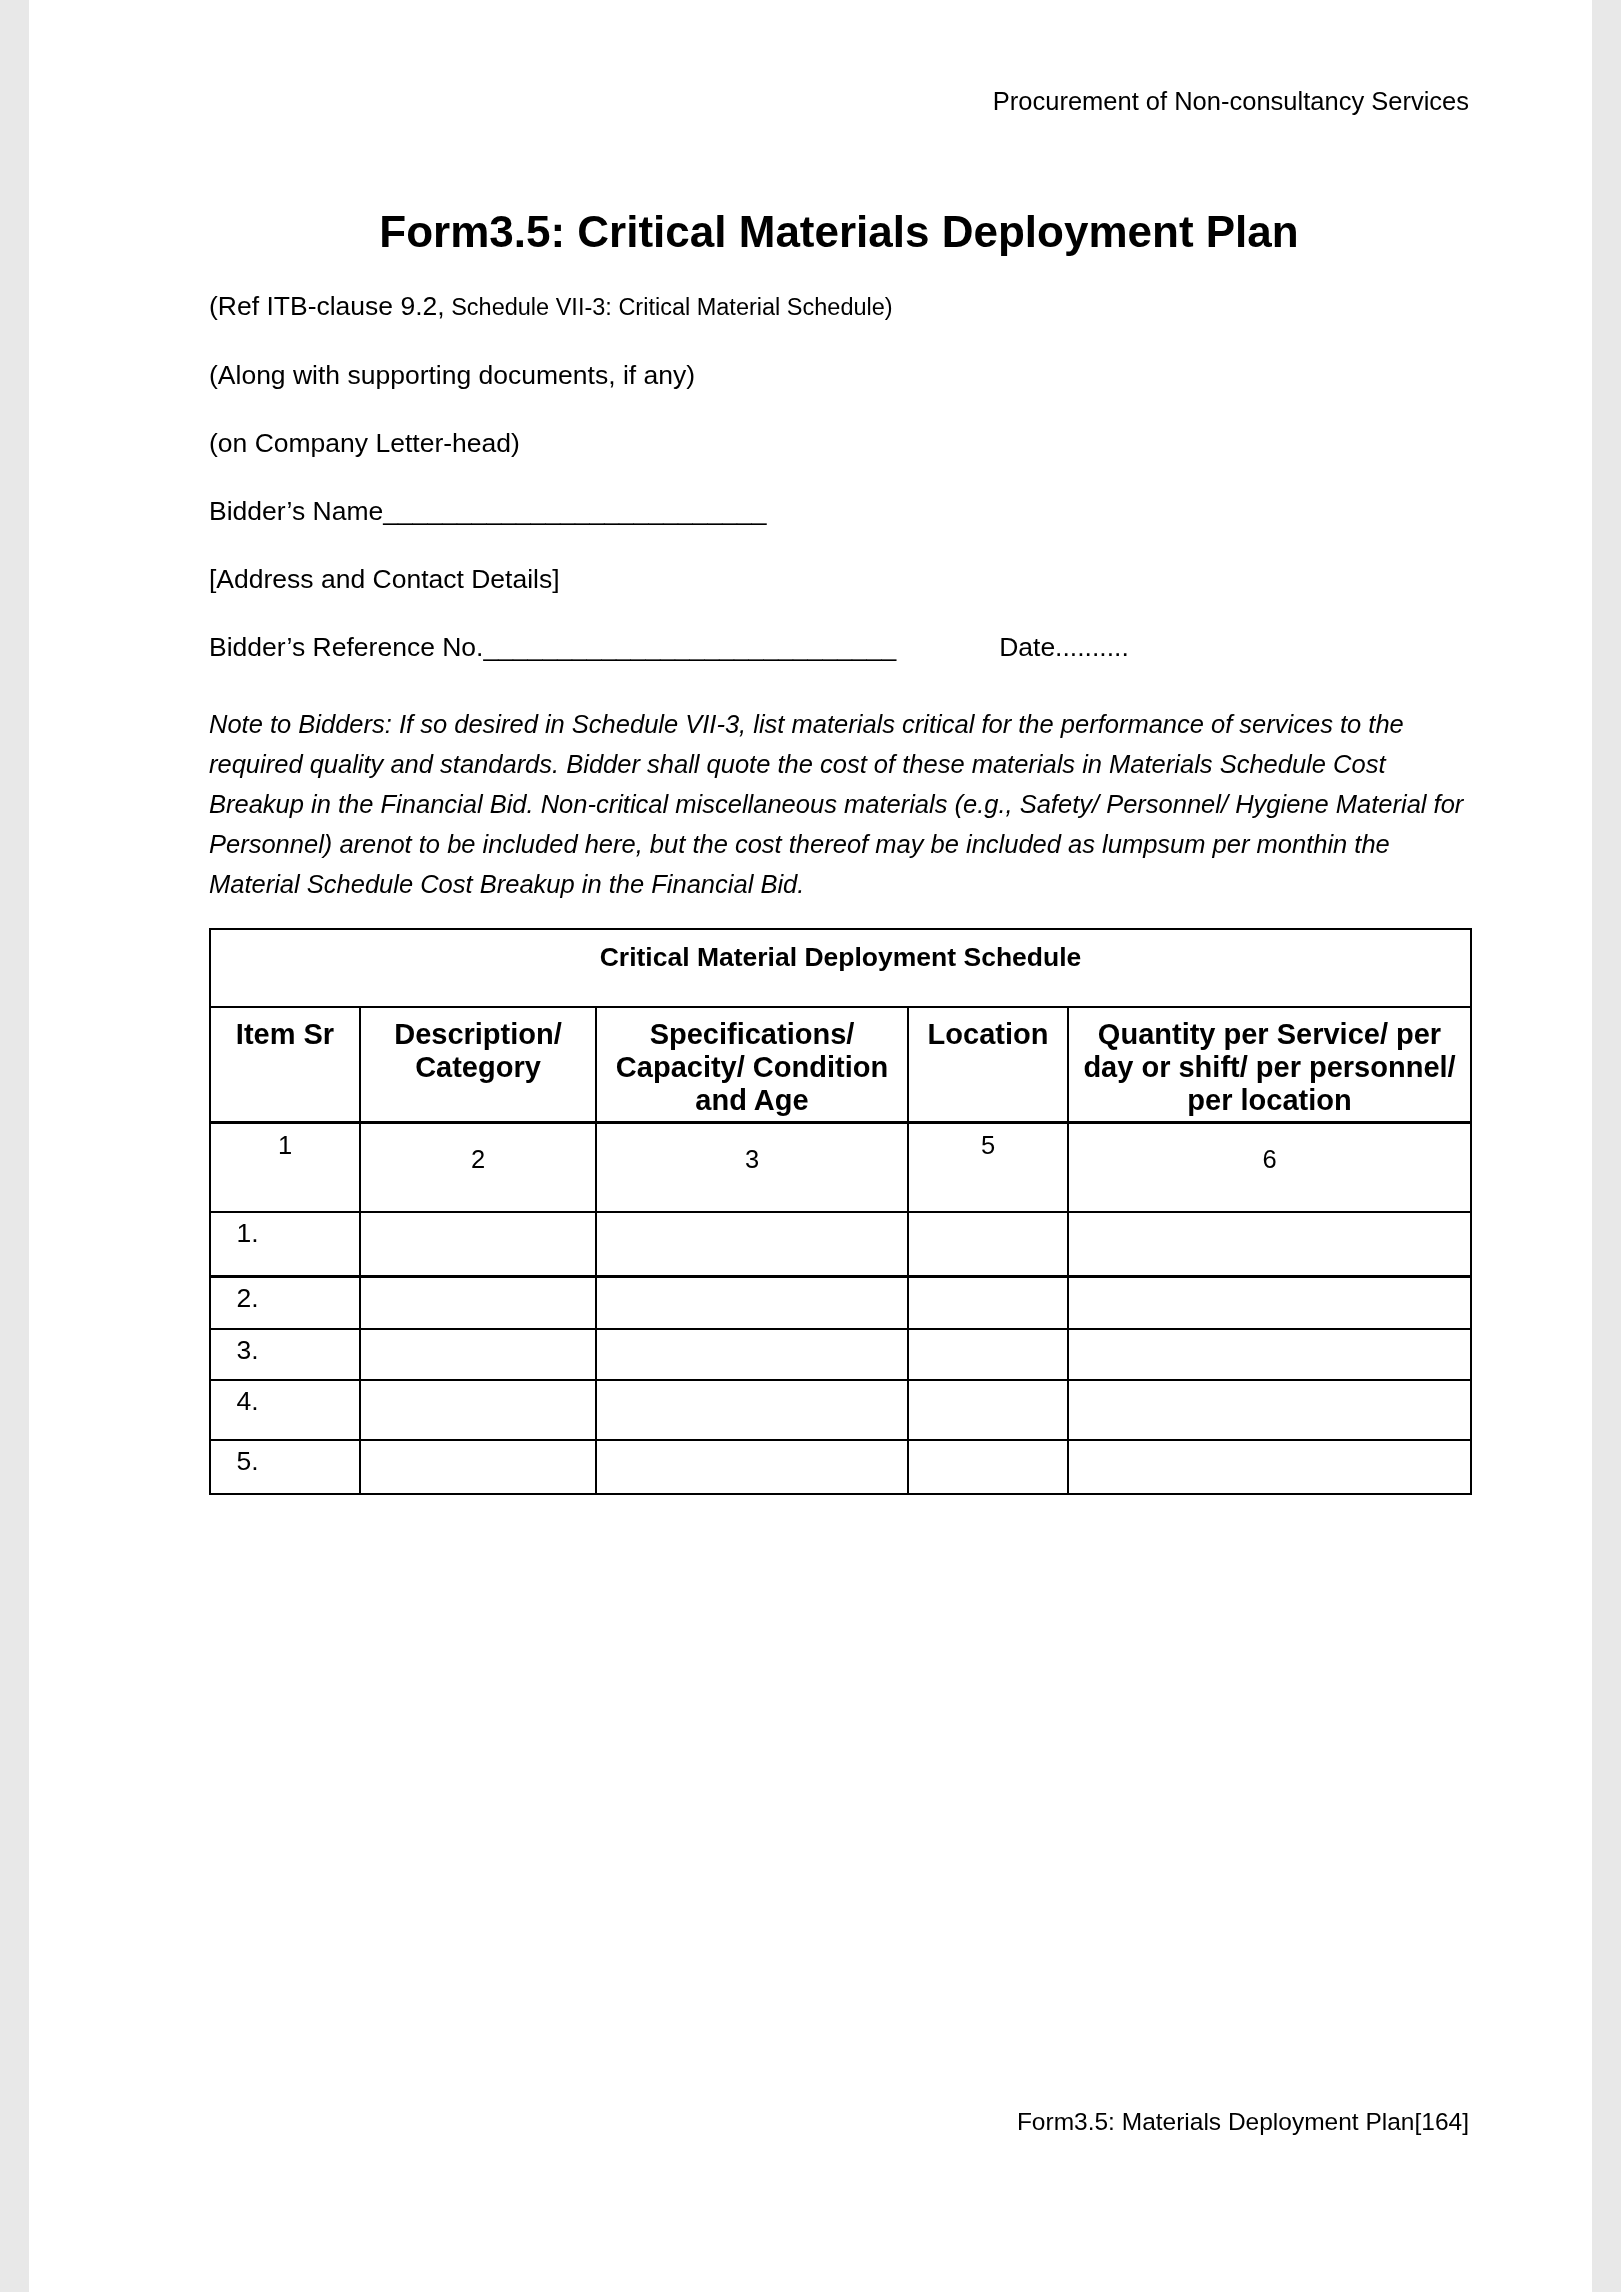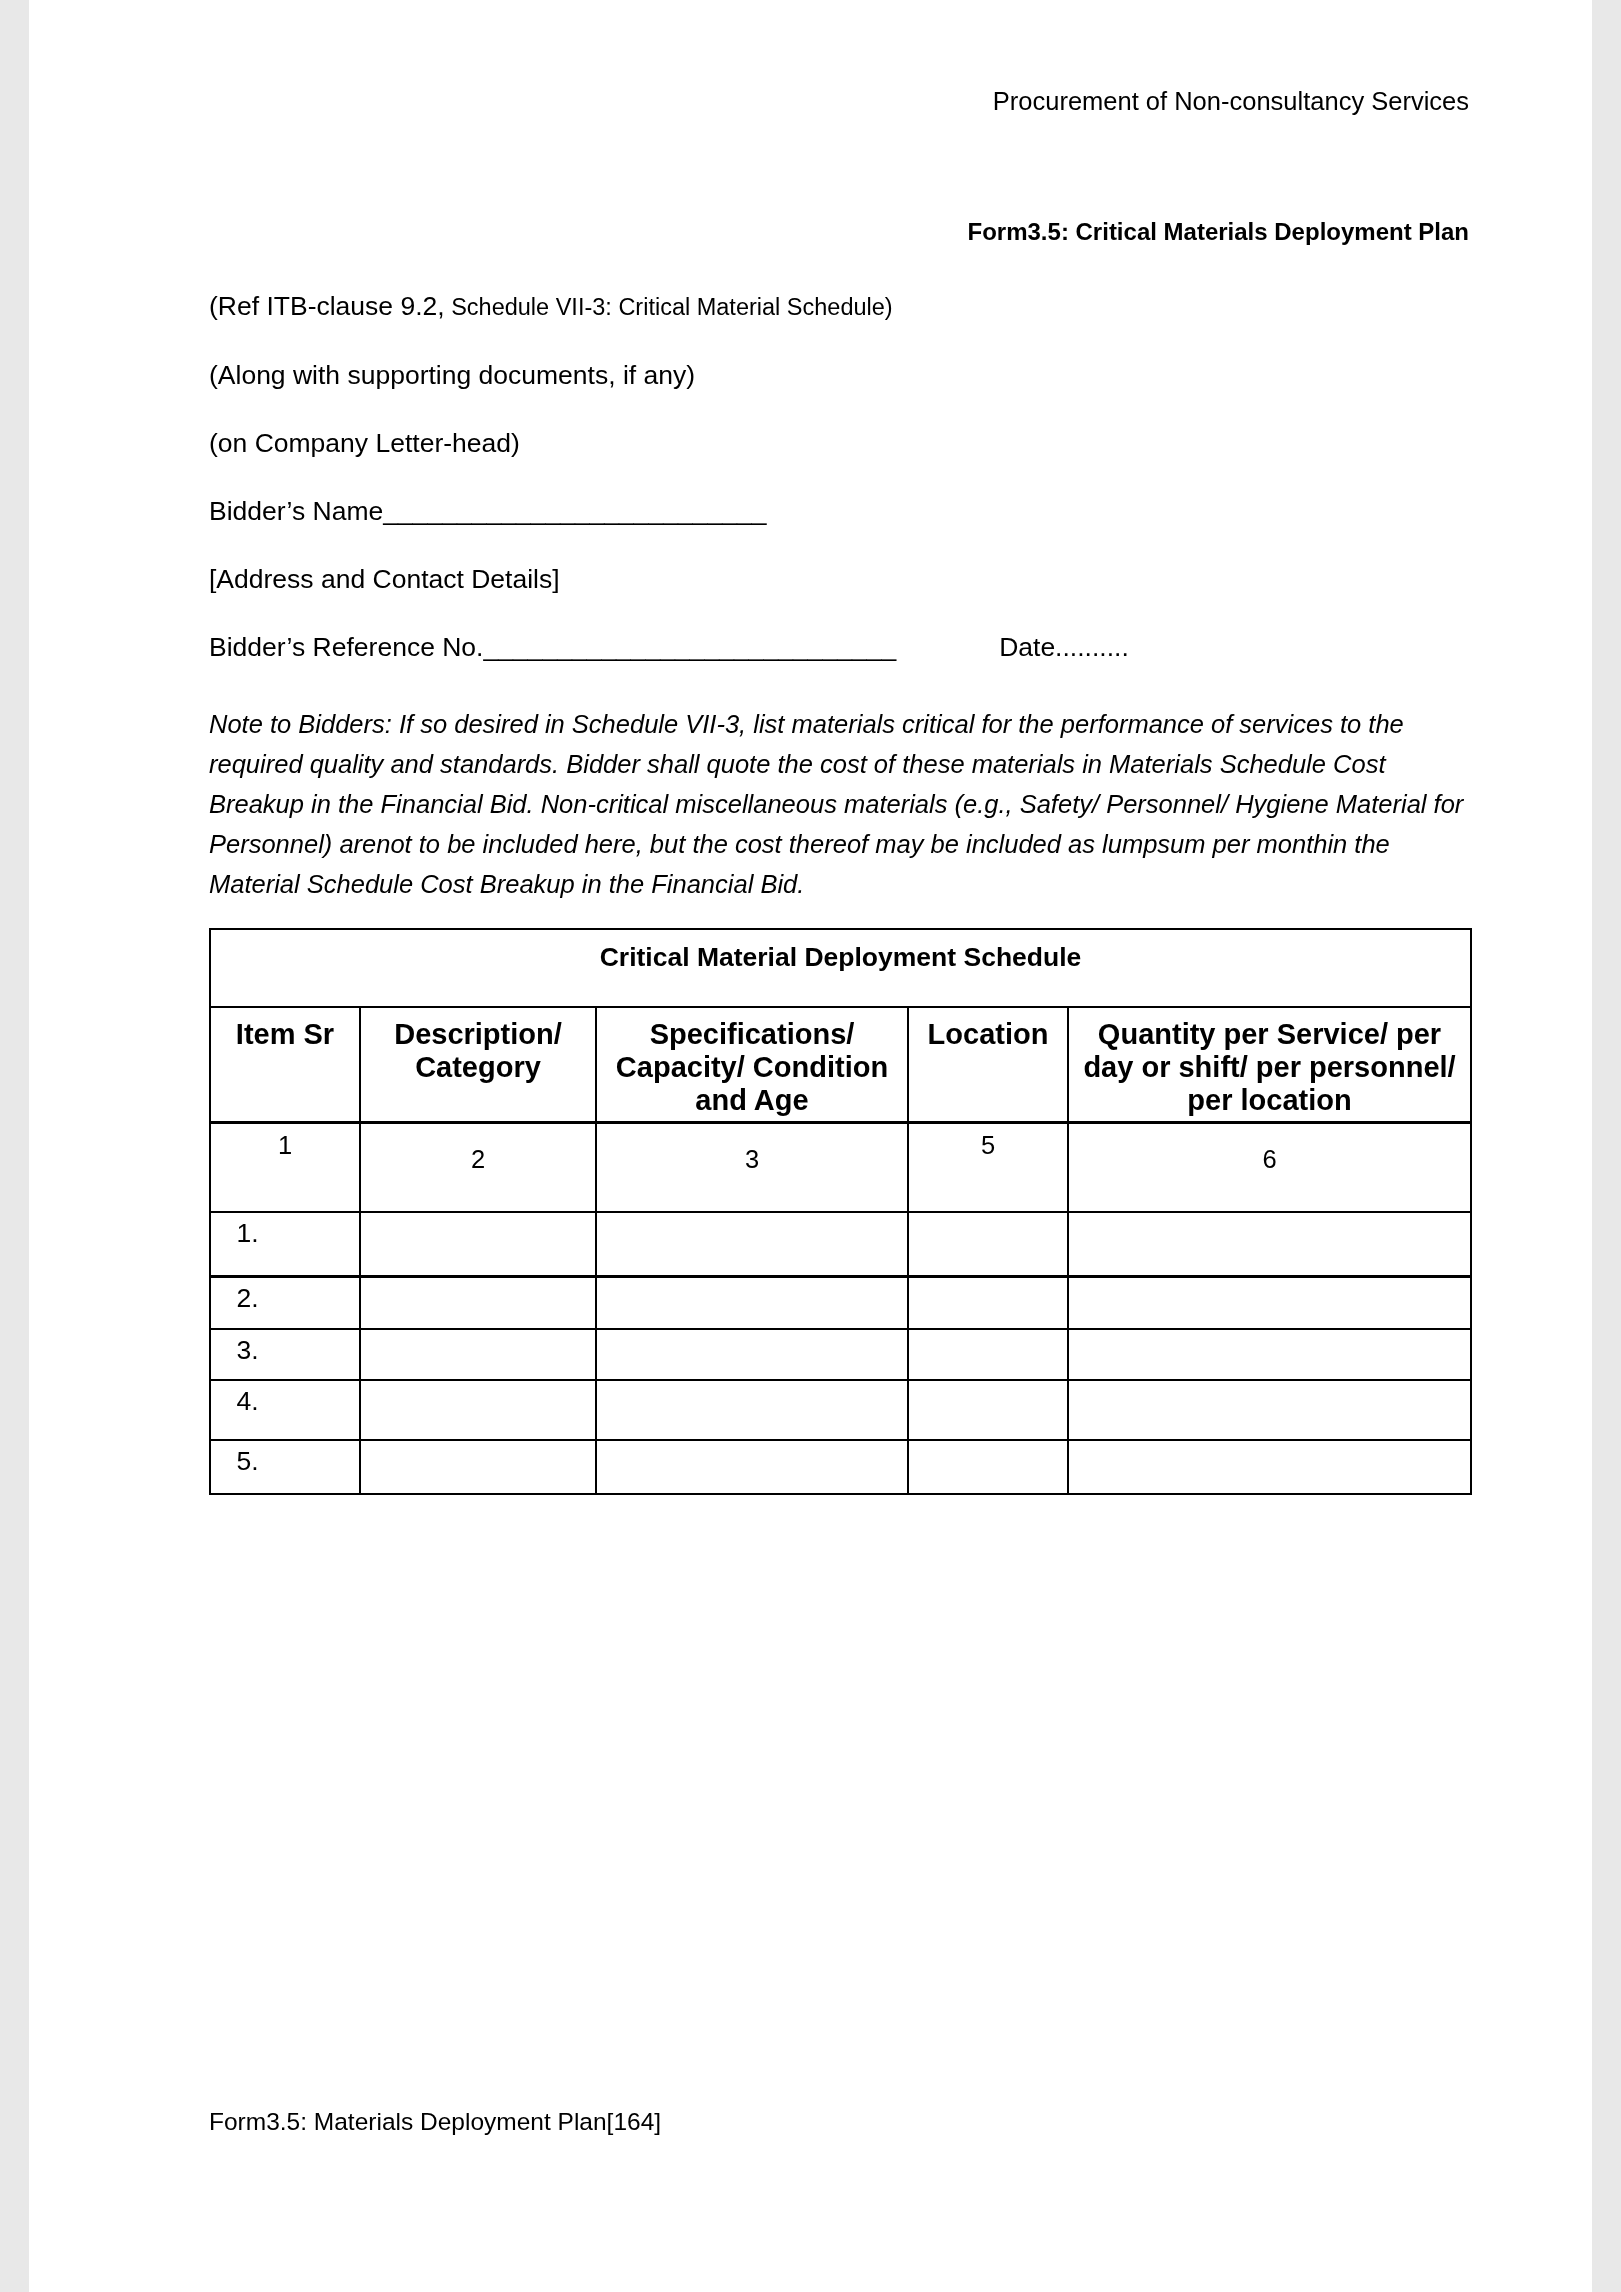--- a/index.html
+++ b/index.html
@@ -16,23 +16,23 @@
 
   .header-line {
     margin-top:86px;
     text-align:right;
     font-size:25.5px;
     line-height:31px;
   }
 
   .doc-title {
     margin-top:93px;
-    text-align:right;
+    text-align:center;
     font-weight:bold;
-    font-size:24px;
+    font-size:44px;
     line-height:43px;
   }
 
   .body-block { margin-top:37px; }
   .body-line {
     margin:0 0 35px 0;
     font-size:26.5px;
     line-height:33px;
   }
   .small-inline { font-size:23.5px; }
@@ -92,21 +92,21 @@
   tr.data-row.first td { border-bottom-width:3.9px; height:57px; }
   tr.data-row.r2 td { height:45px; }
   tr.data-row.r3 td { height:44px; }
   tr.data-row.r4 td { height:53px; }
   tr.data-row.r5 td { height:47px; }
 
   .footer {
     position:absolute;
     top:2107px; left:180px; width:1260px;
     display:flex;
-    justify-content:flex-start;
+    justify-content:flex-end;
     font-size:24.5px;
     line-height:29px;
   }
 </style>
 </head>
 <body>
 
 <div class="page">
   <div class="content">
 

